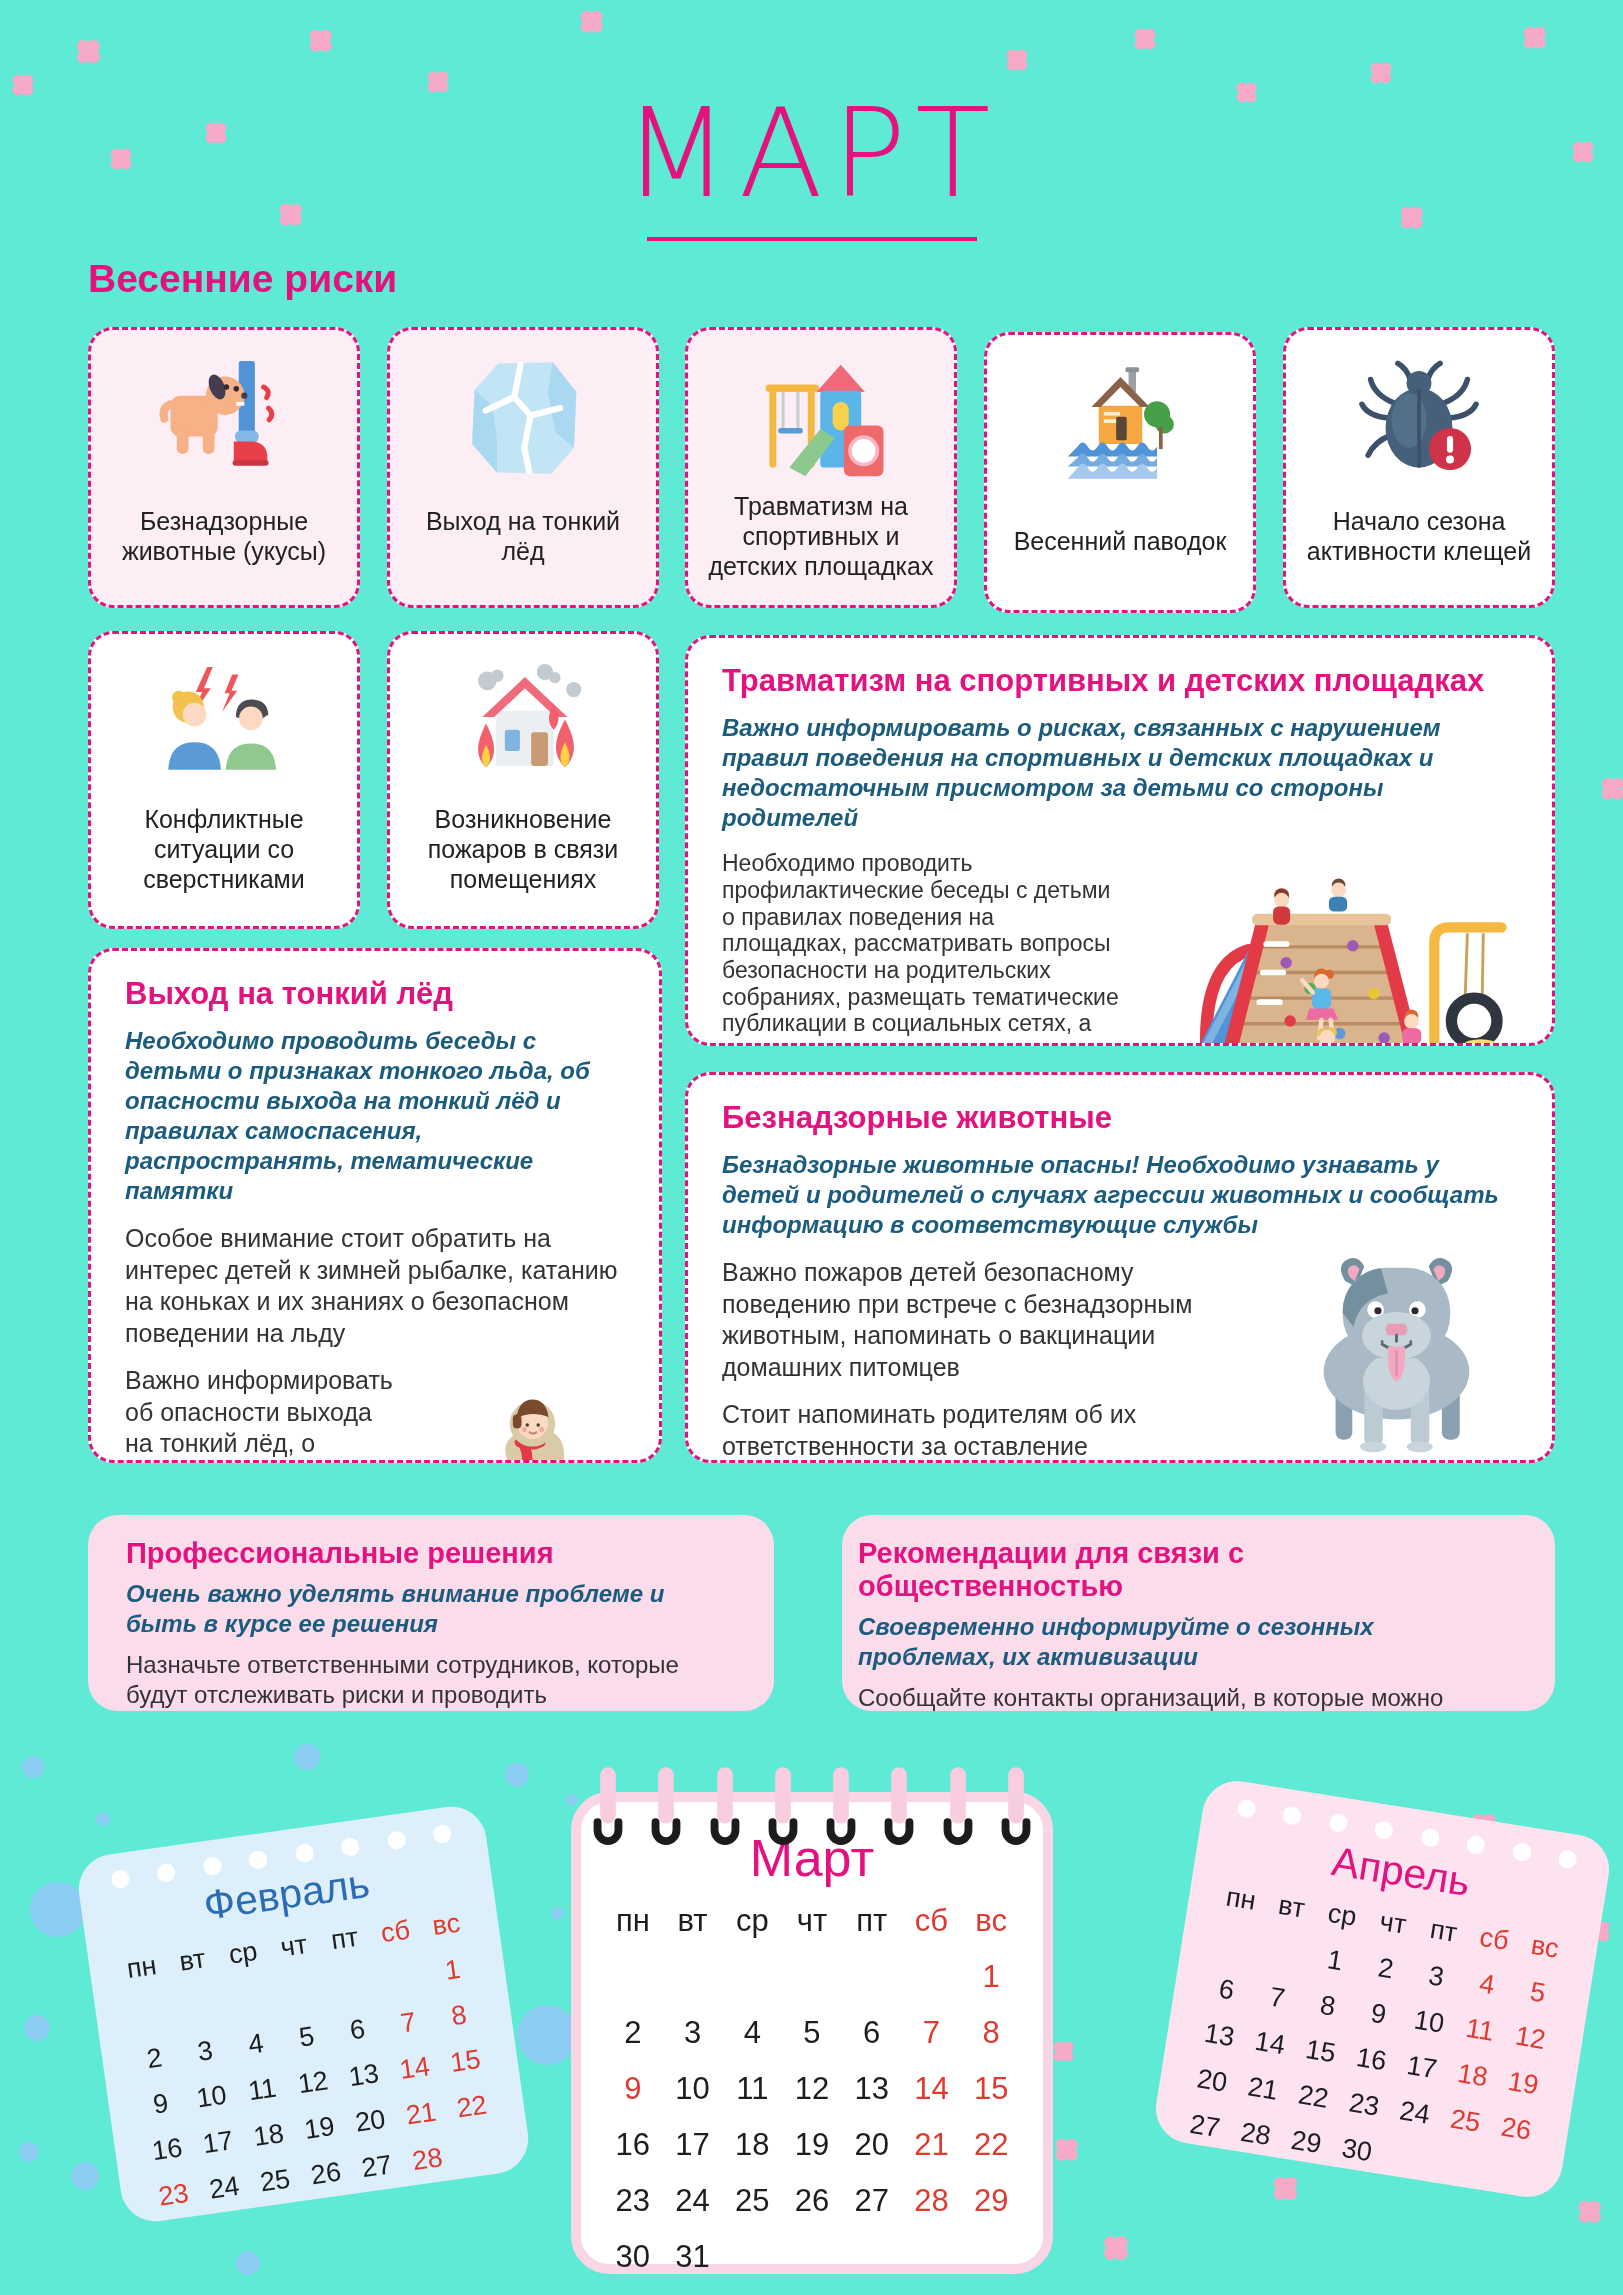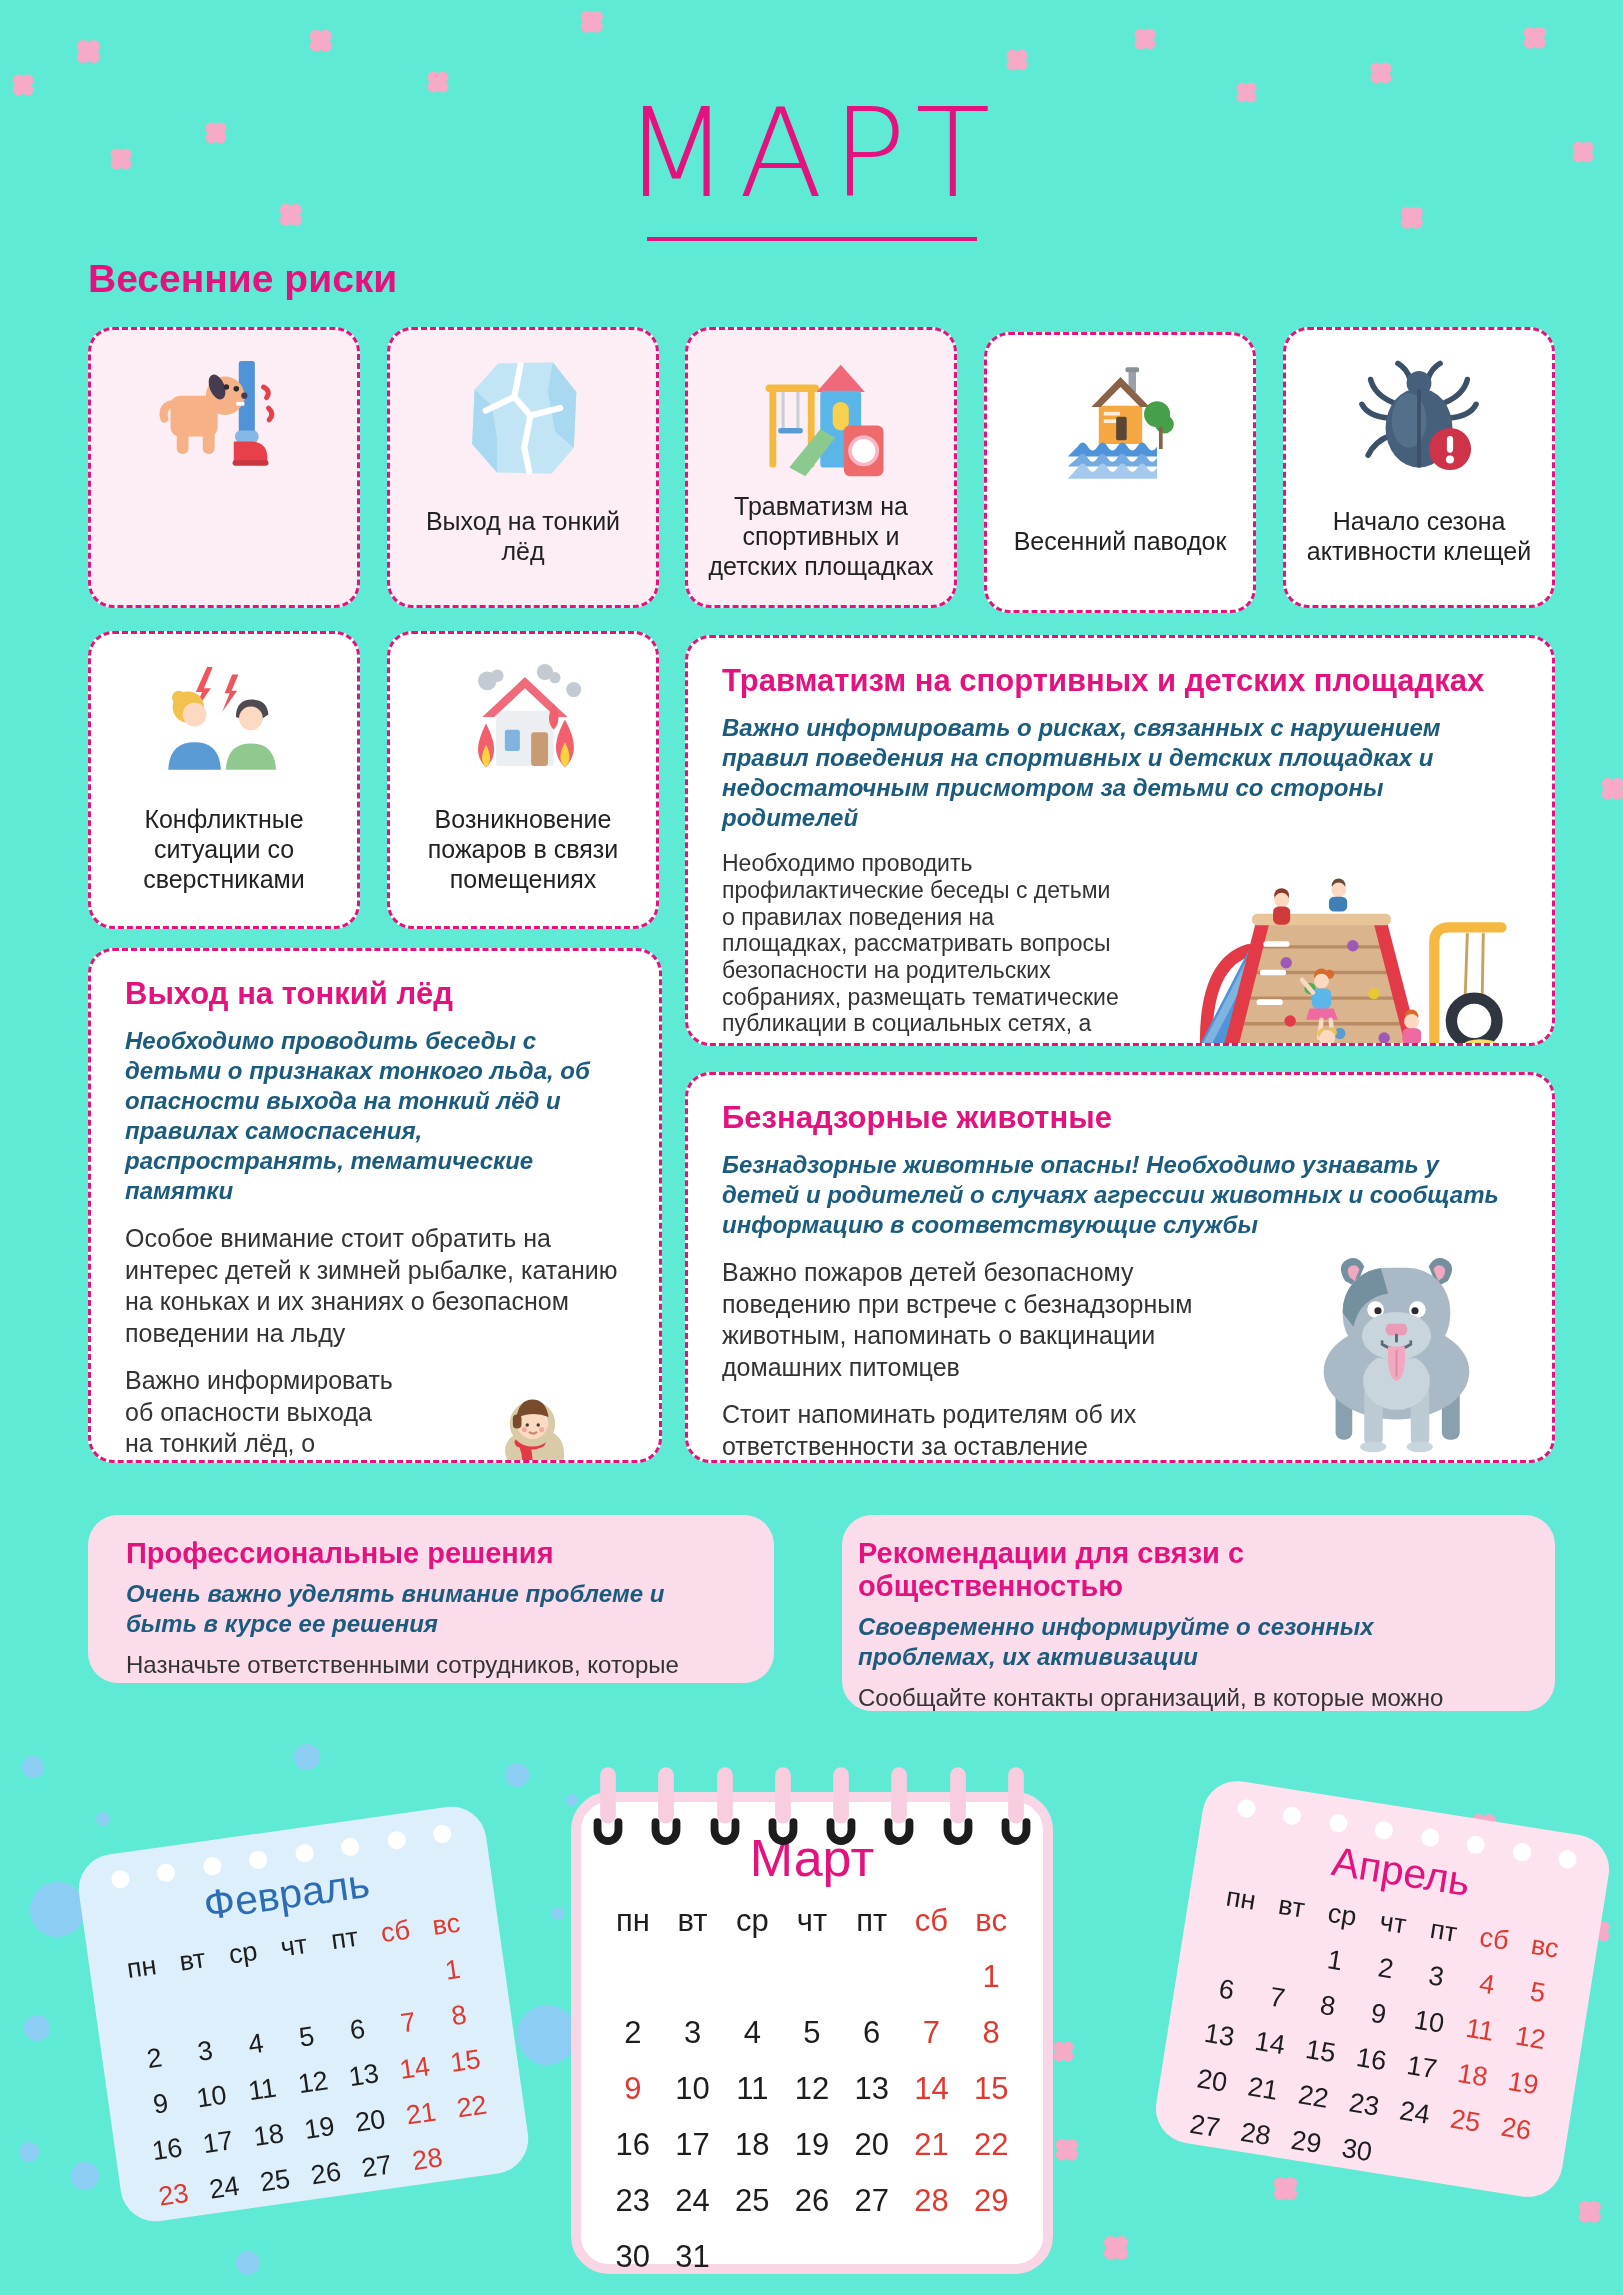--- a/index.html
+++ b/index.html
@@ -322,20 +322,23 @@
         <rect x="28" y="112" width="19" height="46" rx="9" fill="#f6b186"></rect>
         <circle cx="106" cy="64" r="31" fill="#f6b186"></circle>
         <rect x="110" y="54" width="28" height="24" rx="11" fill="#f6b186"></rect>
         <ellipse cx="93" cy="50" rx="12" ry="21" fill="#453d4f" transform="rotate(-22 93 50)"></ellipse>
         <circle cx="108" cy="50" r="4.5" fill="#2e2a33"></circle>
         <circle cx="124" cy="53" r="4.5" fill="#2e2a33"></circle>
         <circle cx="137" cy="64" r="5" fill="#453d4f"></circle>
         <rect x="124" y="74" width="13" height="6" fill="#ffffff"></rect>
       </svg>
     </div>
+    <div class="label-area">
+        <div class="card-label">Безнадзорные животные (укусы)</div>
+      </div>
   </div>
 
   <div class="risk-card pink" style="left:387px;top:327px;height:281px;">
     <div class="icon-wrap">
       <svg width="124" height="124" viewBox="0 0 200 200">
         <polygon points="60,12 148,10 186,58 182,148 146,190 58,188 18,142 22,54" fill="#c2e5f6"></polygon>
         <polygon points="148,10 186,58 182,148 152,122 140,58" fill="#a9d9f0"></polygon>
         <polygon points="58,188 18,142 22,54 50,80 58,132" fill="#a9d9f0"></polygon>
         <path d="M96,14 L86,66 L112,96 L102,148 L110,186" fill="none" stroke="#ffffff" stroke-width="10" stroke-linejoin="round" stroke-linecap="round"></path>
         <path d="M112,96 L160,84" fill="none" stroke="#ffffff" stroke-width="10" stroke-linecap="round"></path>
@@ -632,21 +635,21 @@
           <path d="M220,131 v10 M196,146 q24,16 48,0" stroke="#5d6b76" stroke-width="5" fill="none" stroke-linecap="round"></path>
           <path d="M206,150 q-3,52 14,58 q17,-6 14,-58 z" fill="#f2a9c0"></path>
           <line x1="220" y1="156" x2="220" y2="200" stroke="#de8fb0" stroke-width="4"></line>
           <circle cx="196" cy="142" r="2.5" fill="#5d6b76"></circle>
             <circle cx="244" cy="142" r="2.5" fill="#5d6b76"></circle>
         </svg>
       </div>
     </div>
   </div>
 
-  <div class="bottom-box" style="left:88px;top:1515px;width:686px;height:168px;">
+  <div class="bottom-box" style="left:88px;top:1515px;width:686px;height:196px;">
     <h3 class="block-title">Профессиональные решения</h3>
     <p class="lead">Очень важно уделять внимание проблеме и быть в курсе ее решения</p>
     <p class="body-text">Назначьте ответственными сотрудников, которые будут отслеживать риски и проводить профилактическую работу</p>
   </div>
 
   <div class="bottom-box" style="left:842px;top:1515px;width:713px;height:196px;padding-left:16px;">
     <h3 class="block-title">Рекомендации для связи с общественностью</h3>
     <p class="lead">Своевременно информируйте о сезонных проблемах, их активизации</p>
     <p class="body-text">Сообщайте контакты организаций, в которые можно обратиться при возникновении проблемы</p>
   </div>

